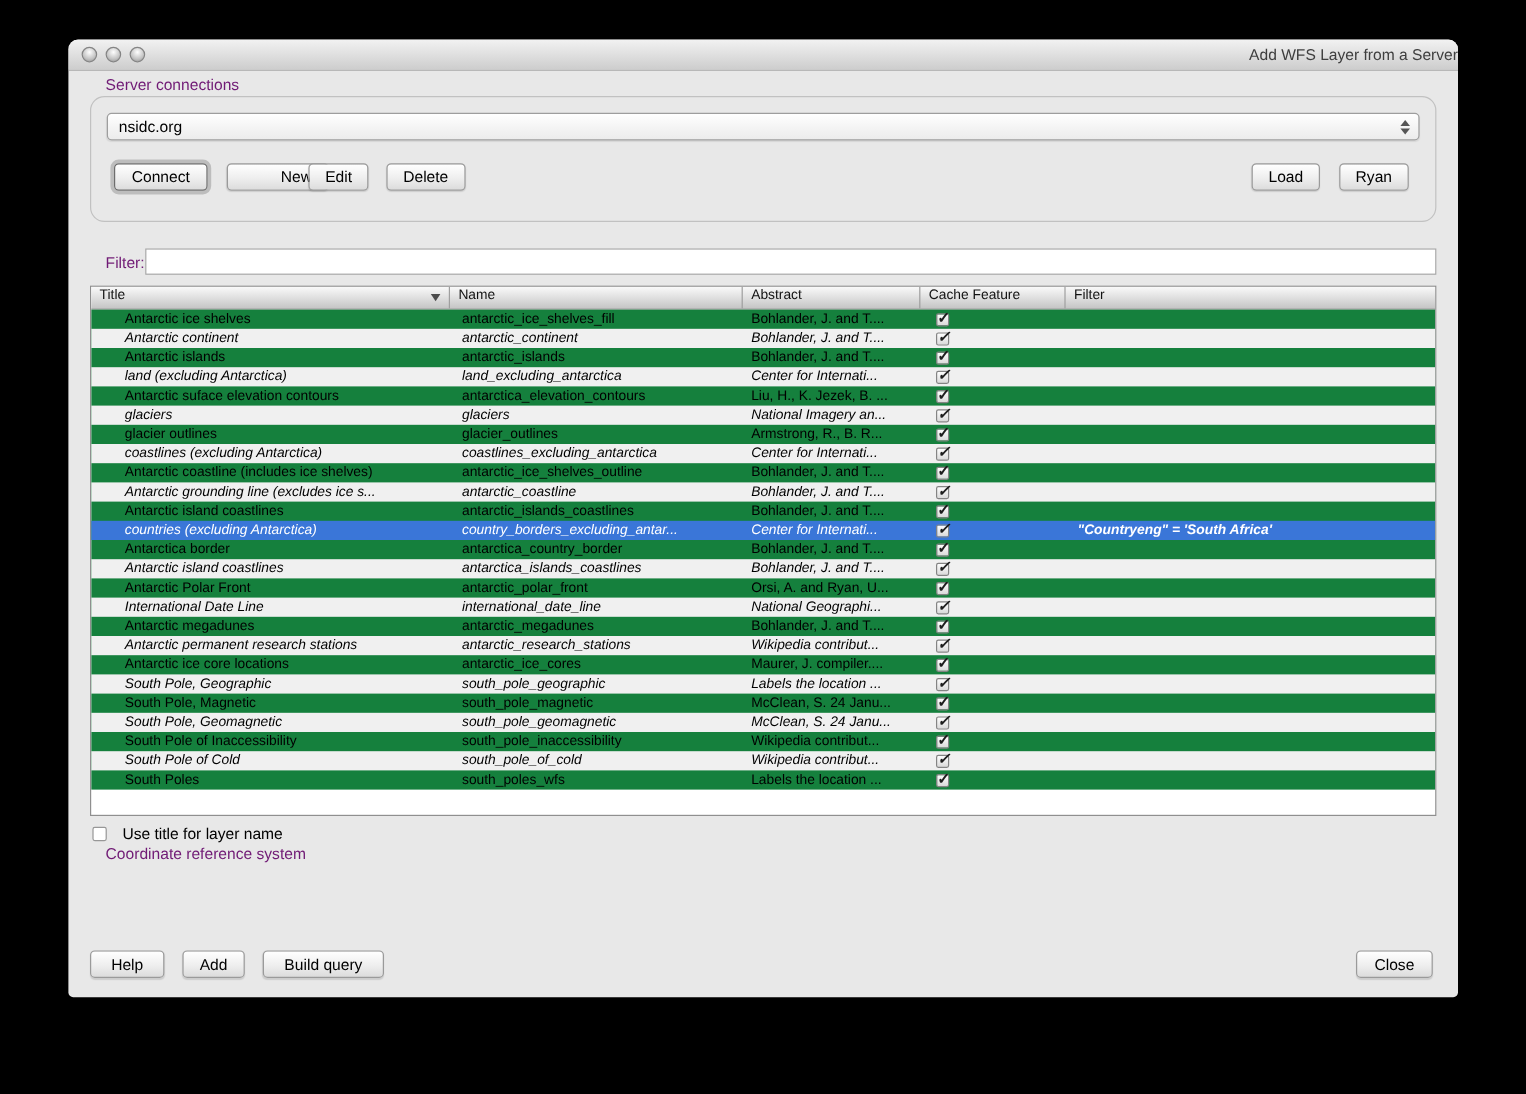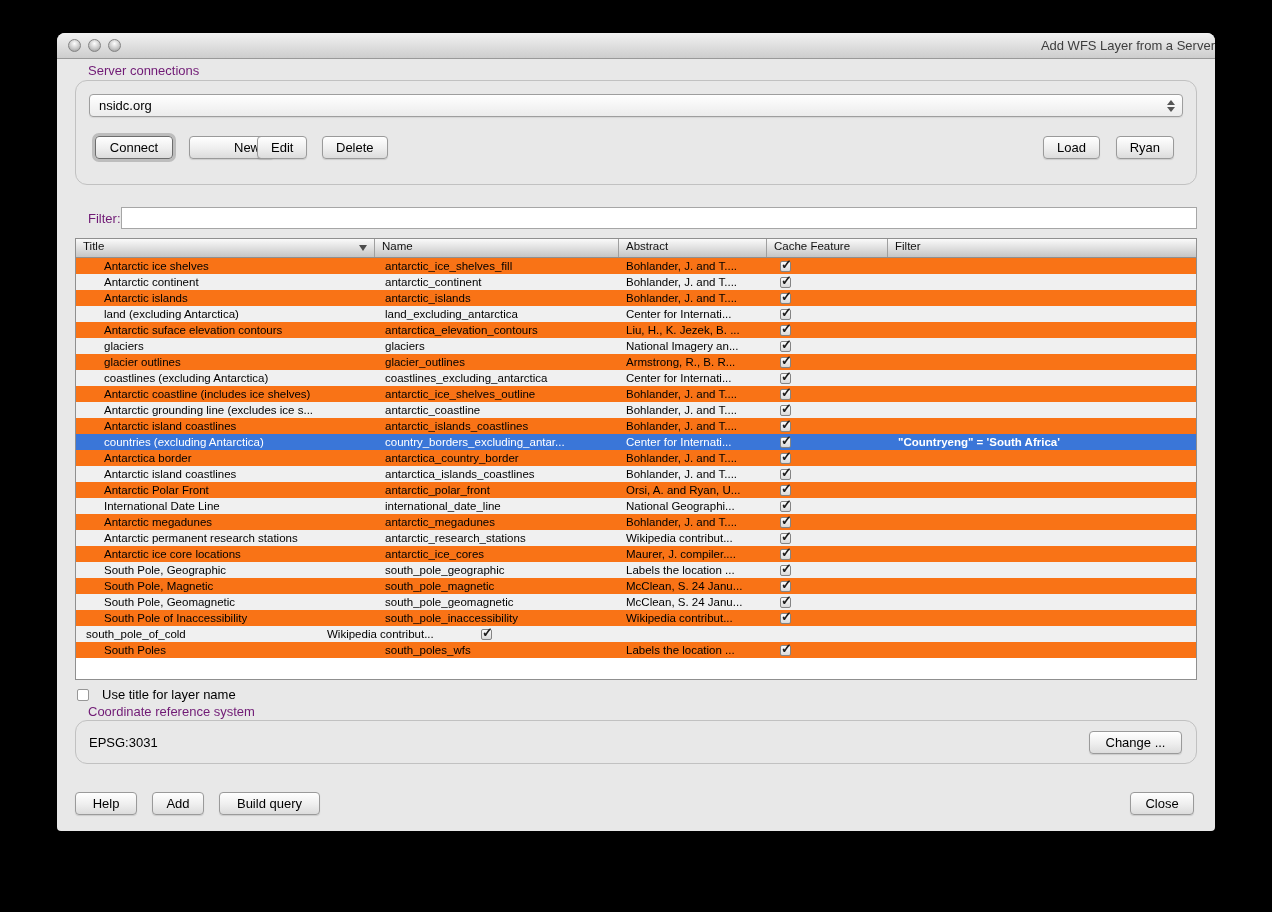--- a/index.html
+++ b/index.html
@@ -76,23 +76,23 @@
   .th:last-child{border-right:none;}
   .w-title{width:299px;}
   .w-name{width:244px;}
   .w-abstract{width:148px;}
   .w-cache{width:121px;}
   .w-filter{flex:1;}
   .sort-indicator{
     position:absolute;right:7px;top:6px;width:0;height:0;
     border-left:4px solid transparent;border-right:4px solid transparent;border-top:6px solid #4c4c4c;
   }
-  .tbody{background:#f97316;}
+  .tbody{background:#15803d;}
   .row{display:flex;height:16px;font-size:11.5px;color:#000;}
-  .row.alt{background:#f0f0f0;}
+  .row.alt{background:#f0f0f0;font-style:italic;}
   .row.selected{background:#3a76d8;color:#fff;}
   .cell{
     box-sizing:border-box;padding:0 7px;height:16px;line-height:16px;
     white-space:nowrap;overflow:hidden;
   }
   .cell.c-title{width:299px;padding-left:28px;}
   .cell.c-name{width:244px;padding-left:10px;}
   .cell.c-abstract{width:148px;}
   .cell.c-cache{width:121px;display:flex;align-items:center;padding-left:13px;}
   .cell.c-filter{flex:1;padding-left:10px;}
@@ -358,20 +358,21 @@
         <div class="row">
           <div class="cell c-title">South Pole of Inaccessibility</div>
           <div class="cell c-name">south_pole_inaccessibility</div>
           <div class="cell c-abstract">Wikipedia contribut...</div>
           <div class="cell c-cache">
             <div class="checkbox checked"></div>
           </div>
           <div class="cell c-filter"></div>
         </div>
         <div class="row alt">
+          <div class="cell c-title">South Pole of Cold</div>
           <div class="cell c-name">south_pole_of_cold</div>
           <div class="cell c-abstract">Wikipedia contribut...</div>
           <div class="cell c-cache">
             <div class="checkbox checked"></div>
           </div>
           <div class="cell c-filter"></div>
         </div>
         <div class="row">
           <div class="cell c-title">South Poles</div>
           <div class="cell c-name">south_poles_wfs</div>
@@ -383,23 +384,19 @@
         </div>
       </div>
   </div>
 
   <div class="cb-row">
     <div class="cb-box"></div>
     <span>Use title for layer name</span>
   </div>
 
   <div class="lbl" style="left:31px;top:671px;">Coordinate reference system</div>
-  <div class="groupbox" style="left:18px;top:687px;width:1122px;height:44px;">
-    <div class="crs-value">EPSG:3031</div>
-    <div class="btn" style="right:14px;top:10px;min-width:93px;">Change ...</div>
-  </div>
 
   <div class="btn" style="left:18px;top:759px;min-width:62px;">Help</div>
   <div class="btn" style="left:95px;top:759px;min-width:52px;">Add</div>
   <div class="btn" style="left:162px;top:759px;min-width:101px;">Build query</div>
   <div class="btn" style="right:21px;top:759px;min-width:64px;">Close</div>
 
 </div>
 
 </body></html>

